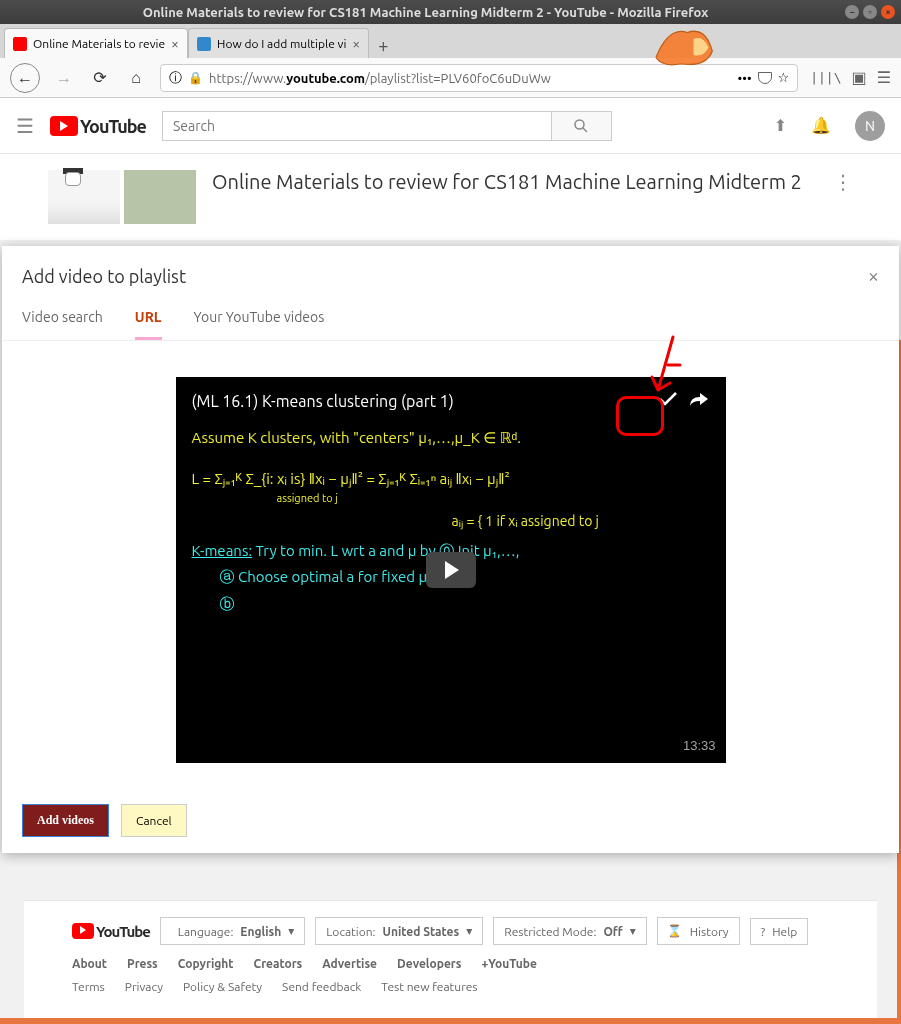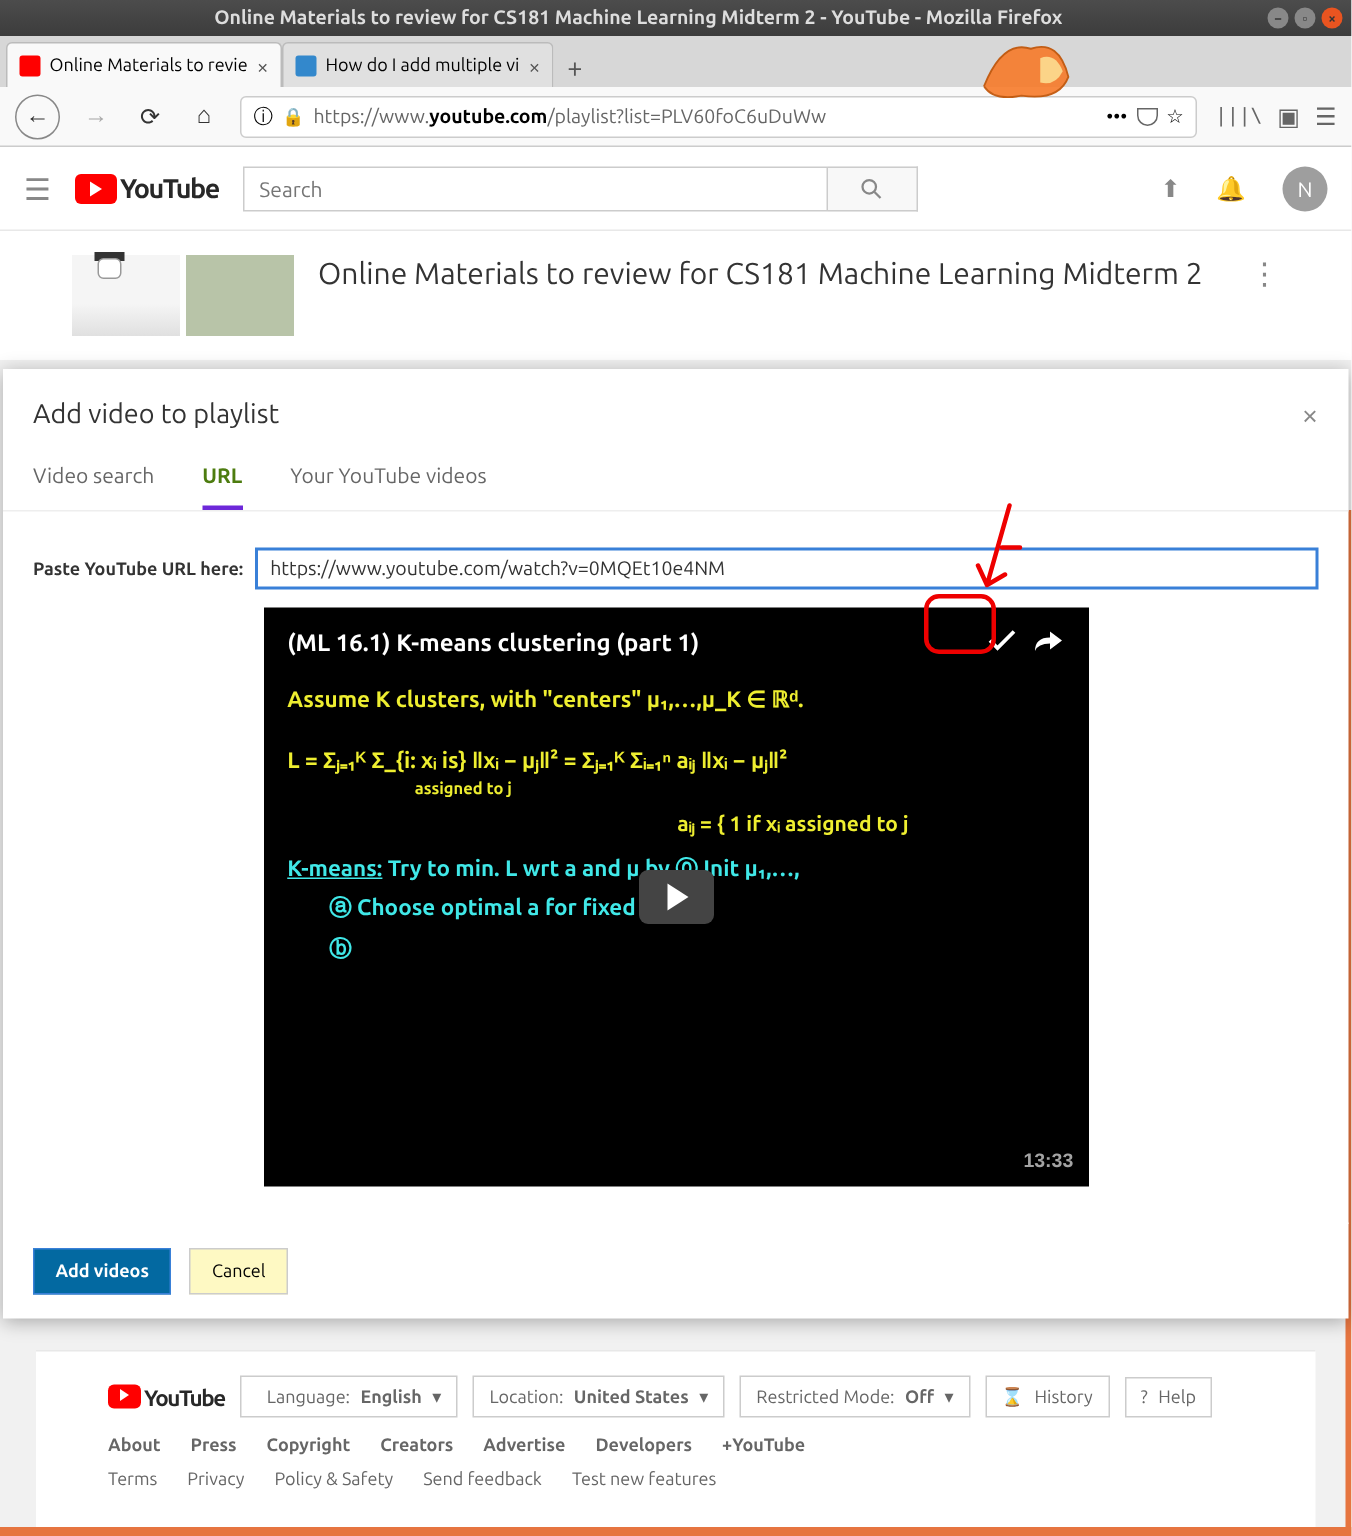--- a/index.html
+++ b/index.html
@@ -58,49 +58,49 @@
 .pl-title { font-size: 20px; color: #333; flex: 1; }
 .pl-more { font-size: 20px; color: #888; cursor: pointer; }
 
 
 .modal { position: absolute; left: 2px; right: 2px; top: 246px; background: #fff; box-shadow: 0 2px 12px rgba(0,0,0,0.3); z-index: 10; }
 .modal-hdr { padding: 18px 20px 12px; display: flex; align-items: center; }
 .modal-title { font-size: 18px; color: #333; flex: 1; }
 .modal-close { font-size: 20px; color: #888; cursor: pointer; }
 .modal-tabs { display: flex; gap: 32px; padding: 0 20px; border-bottom: 1px solid #eee; }
 .mtab { padding: 10px 0 12px; font-size: 14px; color: #666; cursor: pointer; }
-.mtab.active { color: #4d7c0f; font-weight: bold; border-bottom: 3px solid #6d28d9; text-align: center; }
+.mtab.active { color: #c2410c; font-weight: bold; border-bottom: 3px solid #f9a8d4; text-align: center; }
 .modal-body { padding: 24px 20px; }
 .url-row { display: flex; align-items: center; gap: 8px; }
 .url-label { font-size: 12px; color: #333; font-weight: bold; }
 .url-input { flex: 1; height: 28px; border: 2px solid #3980d8; padding: 0 8px; font-size: 13px; color: #333; }
 
 
 .video-wrap { display: flex; justify-content: center; margin-top: 12px; position: relative; }
-.video { width: 550px; height: 386px; background: #000; position: relative; font-family: 'Comic Sans MS', cursive; font-weight: bold; }
+.video { width: 550px; height: 386px; background: #000; position: relative; font-family: 'Comic Sans MS', cursive; }
 .v-title-row { position: absolute; top: 14px; left: 16px; right: 16px; display: flex; align-items: center; color: #fff; font-family: Arial; font-size: 16px; }
 .v-title { flex: 1; }
 .v-check { margin: 0 10px; cursor: pointer; }
 .v-share { cursor: pointer; }
 .v-content { position: absolute; top: 50px; left: 16px; right: 16px; font-size: 15px; line-height: 1.5; }
 .hw-yellow { color: #eeee30; }
 .hw-cyan { color: #40e8e8; }
 .play-btn { position: absolute; left: 50%; top: 50%; transform: translate(-50%, -50%); width: 50px; height: 36px; background: #444; border-radius: 6px; display: flex; align-items: center; justify-content: center; cursor: pointer; }
 .play-btn::after { content: ''; border-left: 14px solid #fff; border-top: 9px solid transparent; border-bottom: 9px solid transparent; margin-left: 3px; }
 .v-dur { position: absolute; right: 10px; bottom: 10px; color: #a3a3a3; font-size: 13px; font-family: Arial; }
 
 
 .anno { position: absolute; pointer-events: none; }
 .anno-circle { left: 616px; top: 396px; width: 48px; height: 40px; border: 3px solid #e00; border-radius: 10px; z-index: 20; }
 .anno-arrow { left: 648px; top: 335px; z-index: 20; }
 
 
 .modal-footer { padding: 16px 20px; display: flex; gap: 12px; border-top: 1px solid #fff; }
 .btn { padding: 8px 14px; font-size: 12px; border: 1px solid #ccc; background: #fef9c3; cursor: pointer; }
-.btn-primary { background: #0369a1; color: #fff; border-color: #3980d8; font-weight: bold; }
+.btn-primary { background: #7f1d1d; color: #fff; border-color: #3980d8; font-weight: bold; font-family: Liberation Serif, serif; }
 
 
 .yt-footer { background: #fff; padding: 16px 48px; margin-top: 20px; border-top: 1px solid #e8e8e8; }
 .ft-row { display: flex; align-items: center; gap: 10px; margin-bottom: 12px; }
 .ft-btn { border: 1px solid #ccc; padding: 6px 10px; font-size: 12px; color: #666; display: flex; align-items: center; gap: 7px; cursor: pointer; }
 .ft-links { display: flex; gap: 20px; font-size: 12px; color: #666; margin: 10px 0; }
 .ft-links span { cursor: pointer; }
 .ft-links.bold span { font-weight: bold; }
 .yt-logo-sm { display: flex; align-items: center; gap: 2px; }
 .yt-logo-sm .yt-logo-box { width: 22px; height: 16px; }
@@ -208,24 +208,20 @@
   <div class="modal-hdr">
     <div class="modal-title">Add video to playlist</div>
     <div class="modal-close">×</div>
   </div>
   <div class="modal-tabs">
     <div class="mtab">Video search</div>
     <div class="mtab active">URL</div>
     <div class="mtab">Your YouTube videos</div>
   </div>
   <div class="modal-body">
-    <div class="url-row">
-      <span class="url-label">Paste YouTube URL here:</span>
-      <input class="url-input" value="https://www.youtube.com/watch?v=0MQEt10e4NM" style="">
-    </div>
     <div class="video-wrap">
       <div class="video">
         <div class="v-title-row">
           <span class="v-title">(ML 16.1) K-means clustering (part 1)</span>
           <span class="v-check">
             <svg width="20" height="16" viewBox="0 0 20 16">
                 <polyline points="2,8 7,13 18,2" fill="none" stroke="#fff" stroke-width="2.5"></polyline>
               </svg>
           </span>
           <span class="v-share">

